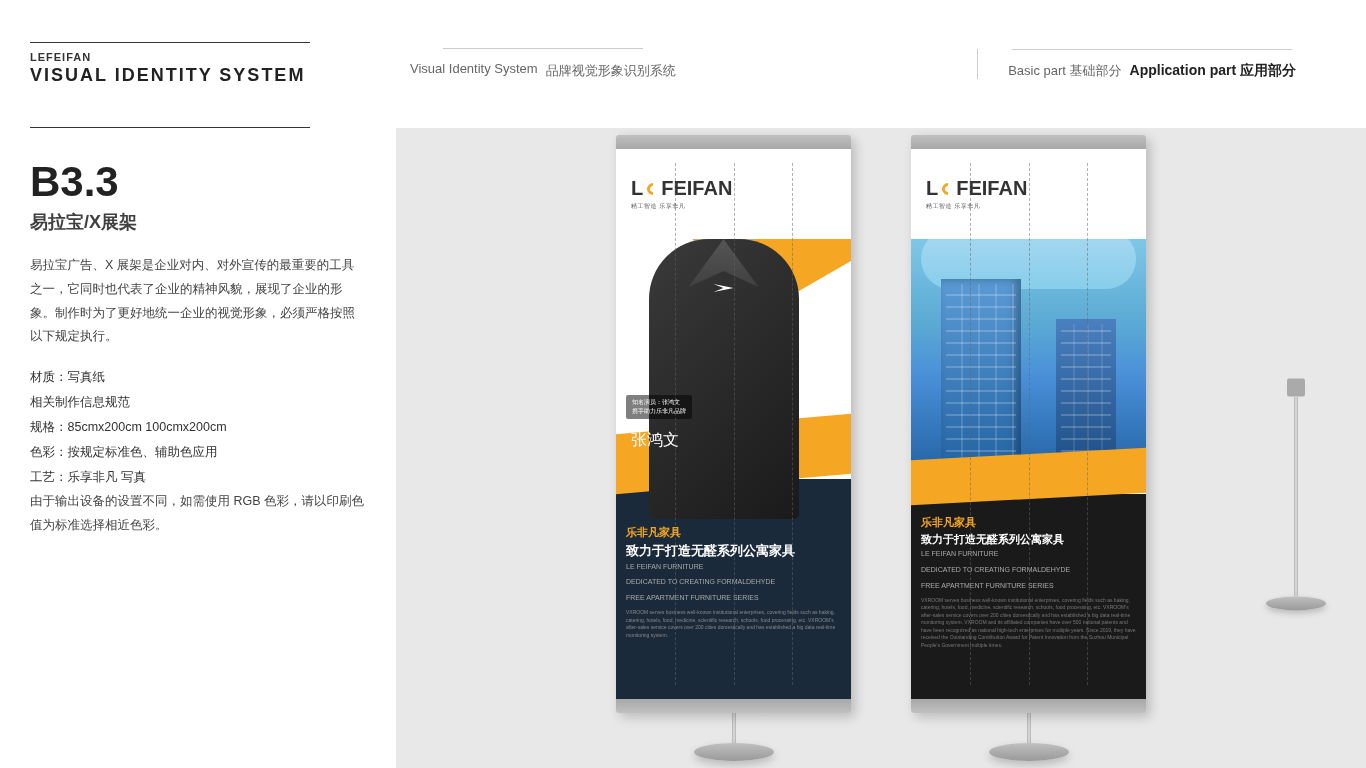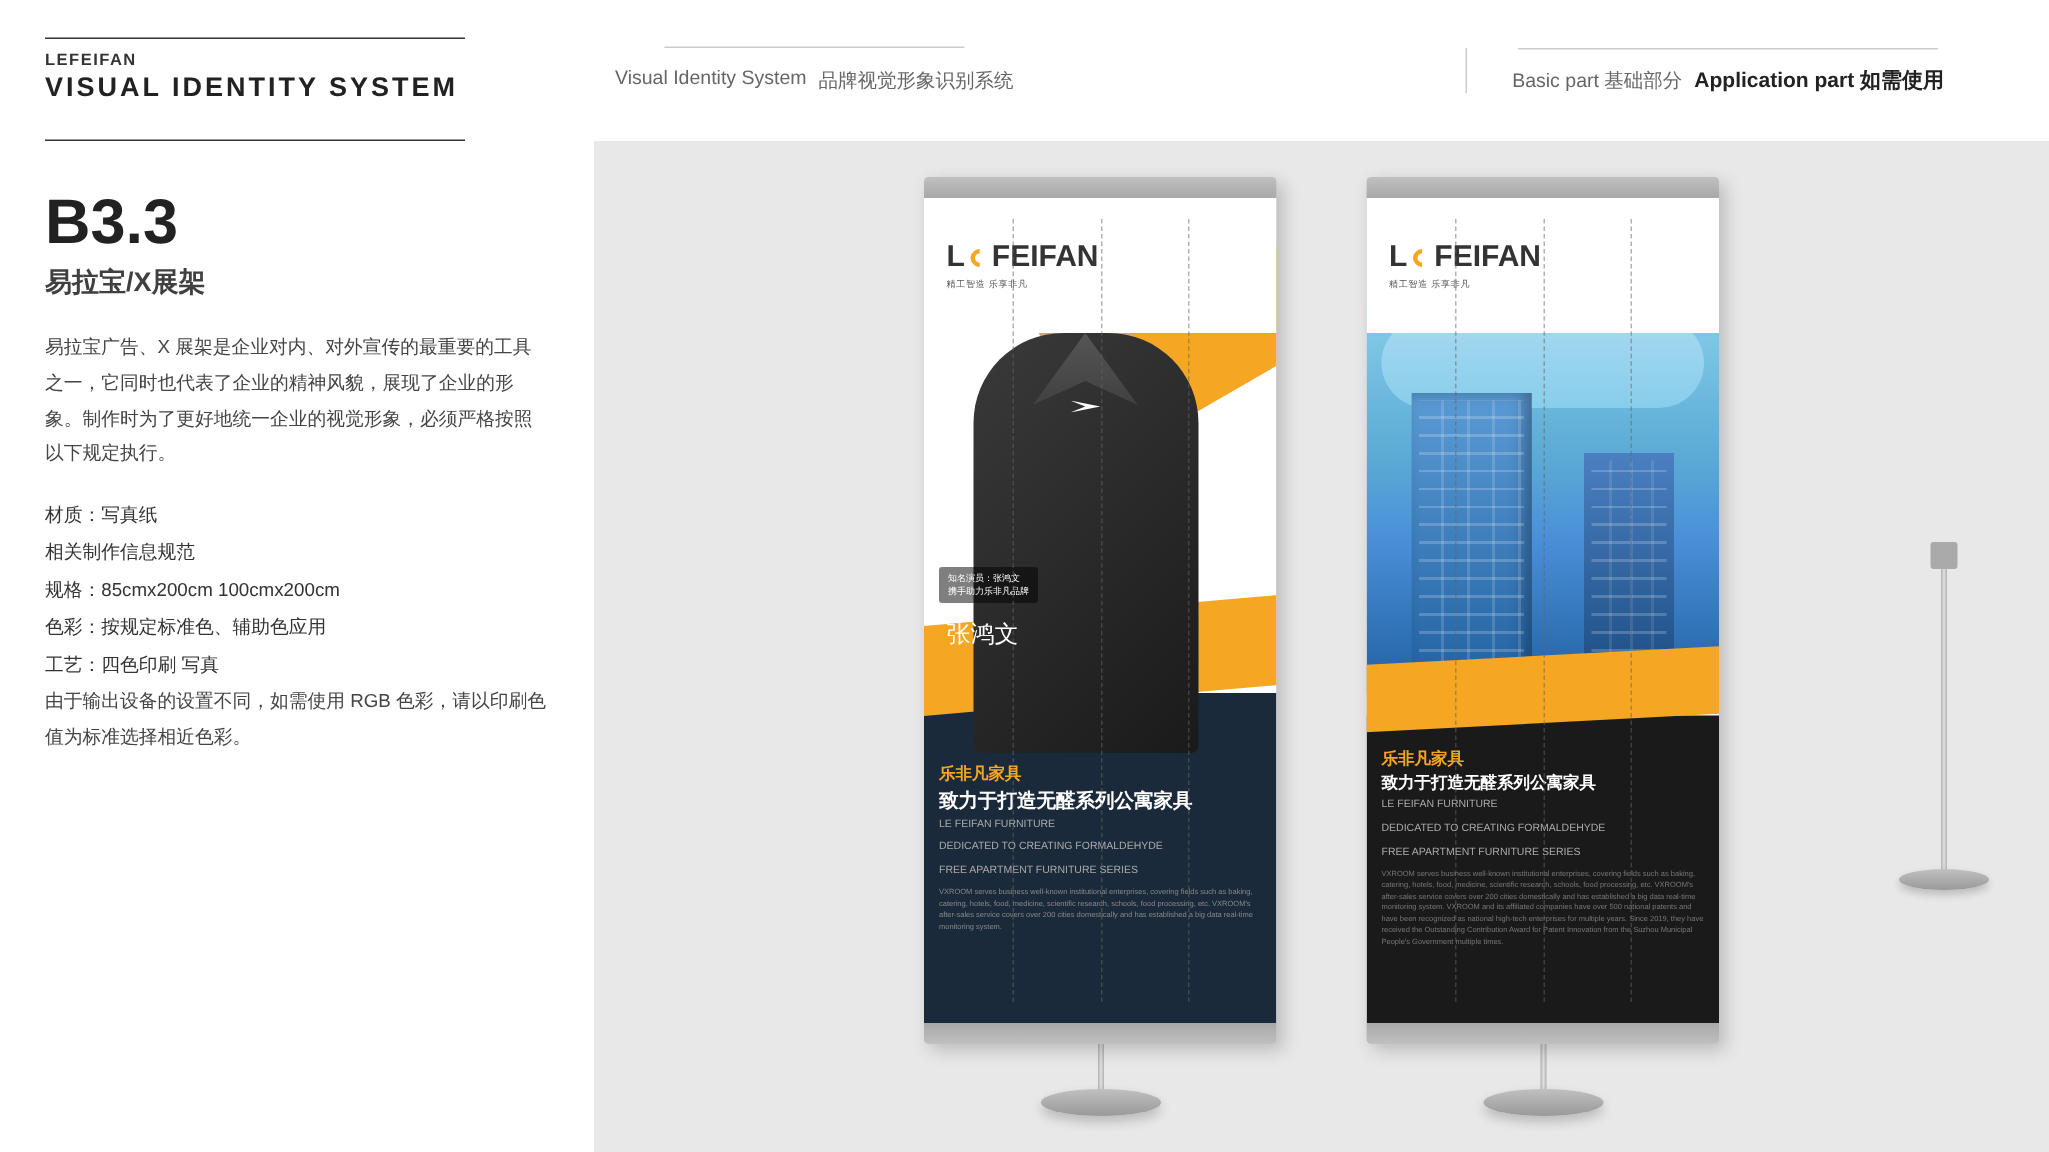--- a/index.html
+++ b/index.html
@@ -9,21 +9,21 @@
       font-family: 'Arial', sans-serif;
       background: #f0f0f0;
       overflow: hidden;
       display: flex;
       flex-direction: column;
     }
 
     
     .header {
       background: #fff;
-      height: 94px;
+      height: 128px;
       display: flex;
       align-items: center;
       padding: 0 30px;
       flex-shrink: 0;
       position: relative;
     }
 
     .header-left {
       width: 340px;
       flex-shrink: 0;
@@ -577,38 +577,38 @@
         </div>
       </div>
     </div>
 
     <div style="display:flex; align-items:center; gap:30px;">
       <div class="nav-sep"></div>
       <div class="nav-section-group">
         <div class="nav-top-line" style="width:280px;"></div>
         <div class="nav-texts">
           <span class="nav-item-plain">Basic part  基础部分</span>
-          <span class="nav-item-bold">Application part  如需使用</span>
+          <span class="nav-item-bold">Application part  应用部分</span>
         </div>
       </div>
     </div>
   </div>
 </div>
 
 <div class="main">
 
   <div class="left-panel">
     <div class="section-code">B3.3</div>
     <div class="section-title">易拉宝/X展架</div>
     <div class="section-desc">易拉宝广告、X 展架是企业对内、对外宣传的最重要的工具之一，它同时也代表了企业的精神风貌，展现了企业的形象。制作时为了更好地统一企业的视觉形象，必须严格按照以下规定执行。</div>
     <div class="spec-label">材质：写真纸</div>
     <div class="spec-label">相关制作信息规范</div>
     <div class="spec-label">规格：85cmx200cm 100cmx200cm</div>
     <div class="spec-label">色彩：按规定标准色、辅助色应用</div>
-    <div class="spec-label">工艺：四色印刷 写真</div>
+    <div class="spec-label">工艺：乐享非凡 写真</div>
     <div class="attention-desc">由于输出设备的设置不同，如需使用 RGB 色彩，请以印刷色值为标准选择相近色彩。</div>
   </div>
 
   <div class="right-panel">
 
     <div class="banner-stand">
       <div class="banner-frame" style="width:235px;">
         <div class="banner-frame-top"></div>
         <div class="banner-content">
 

